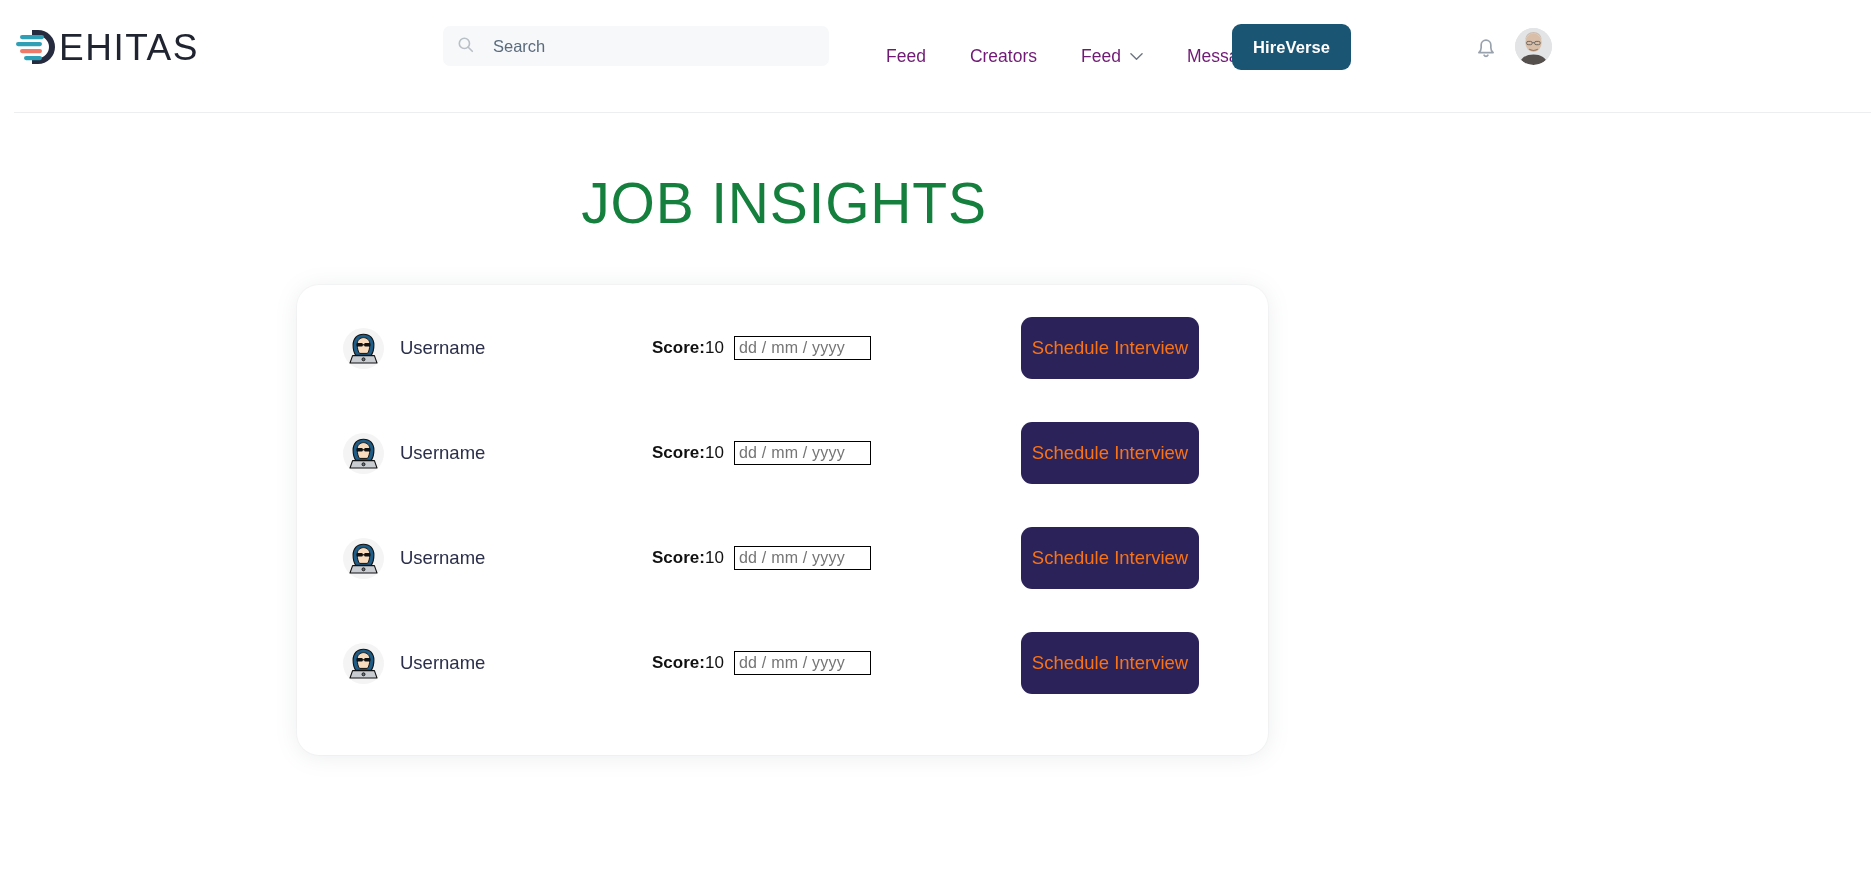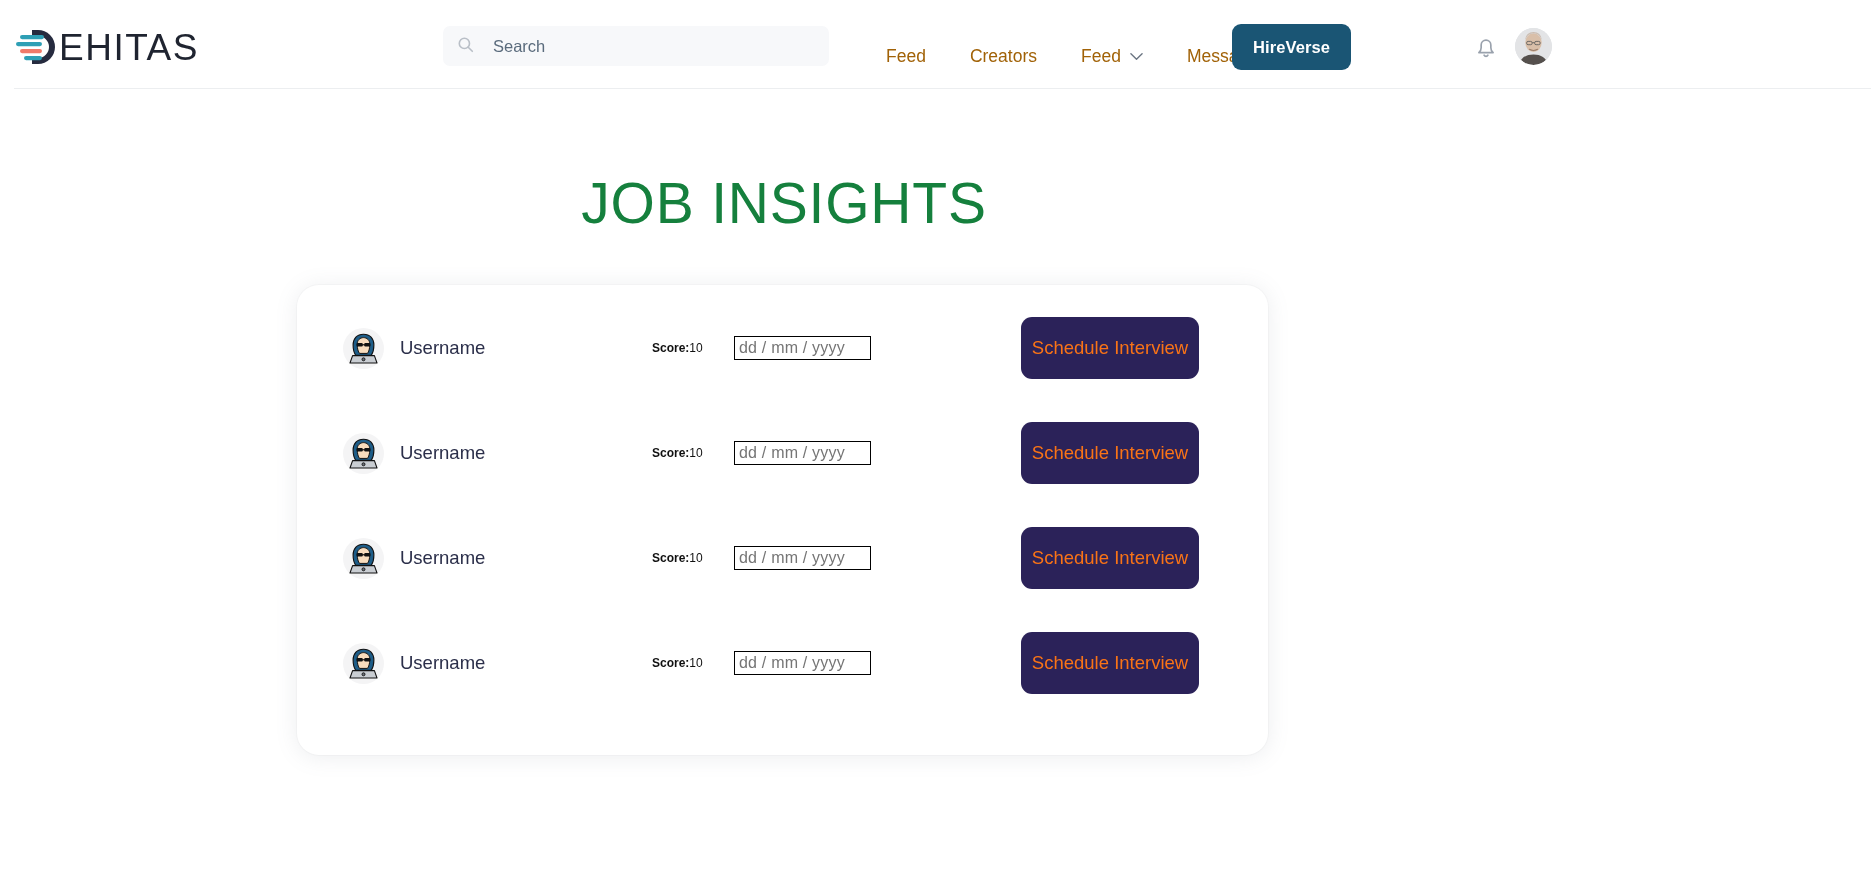--- a/index.html
+++ b/index.html
@@ -13,21 +13,21 @@
   body {
     font-family: "Liberation Sans", sans-serif;
     background: #ffffff;
     color: #1f2430;
     -webkit-font-smoothing: antialiased;
   }
 
   
   .header {
     position: relative;
-    height: 89px;
+    height: 113px;
     display: flex;
     align-items: center;
     background: #ffffff;
   }
   .header::after {
     content: "";
     position: absolute;
     left: 14px;
     right: 0;
     bottom: 0;
@@ -87,21 +87,21 @@
     position: absolute;
     left: 864px;
     top: 0;
     height: 113px;
     display: flex;
     align-items: center;
     gap: 0;
   }
   .nav-item {
     font-size: 17.5px;
-    color: #a16207;
+    color: #701a75;
     padding: 6px 22px;
     cursor: pointer;
     display: flex;
     align-items: center;
     gap: 9px;
     white-space: nowrap;
   }
   .chev { width: 13px; height: 9px; color: #6b7582; display: block; }
 
   
@@ -197,21 +197,21 @@
   .user-name {
     font-size: 18.5px;
     color: #2b2f4a;
     font-family: "Liberation Sans", sans-serif;
     white-space: nowrap;
   }
 
   .cell-score {
     position: absolute;
     left: 347px;
-    font-size: 12px;
+    font-size: 17px;
     color: #111111;
     white-space: nowrap;
     display: flex;
     align-items: baseline;
   }
   .score-label { font-weight: 700; }
   .score-value { font-weight: 400; }
 
   .cell-date {
     position: absolute;

